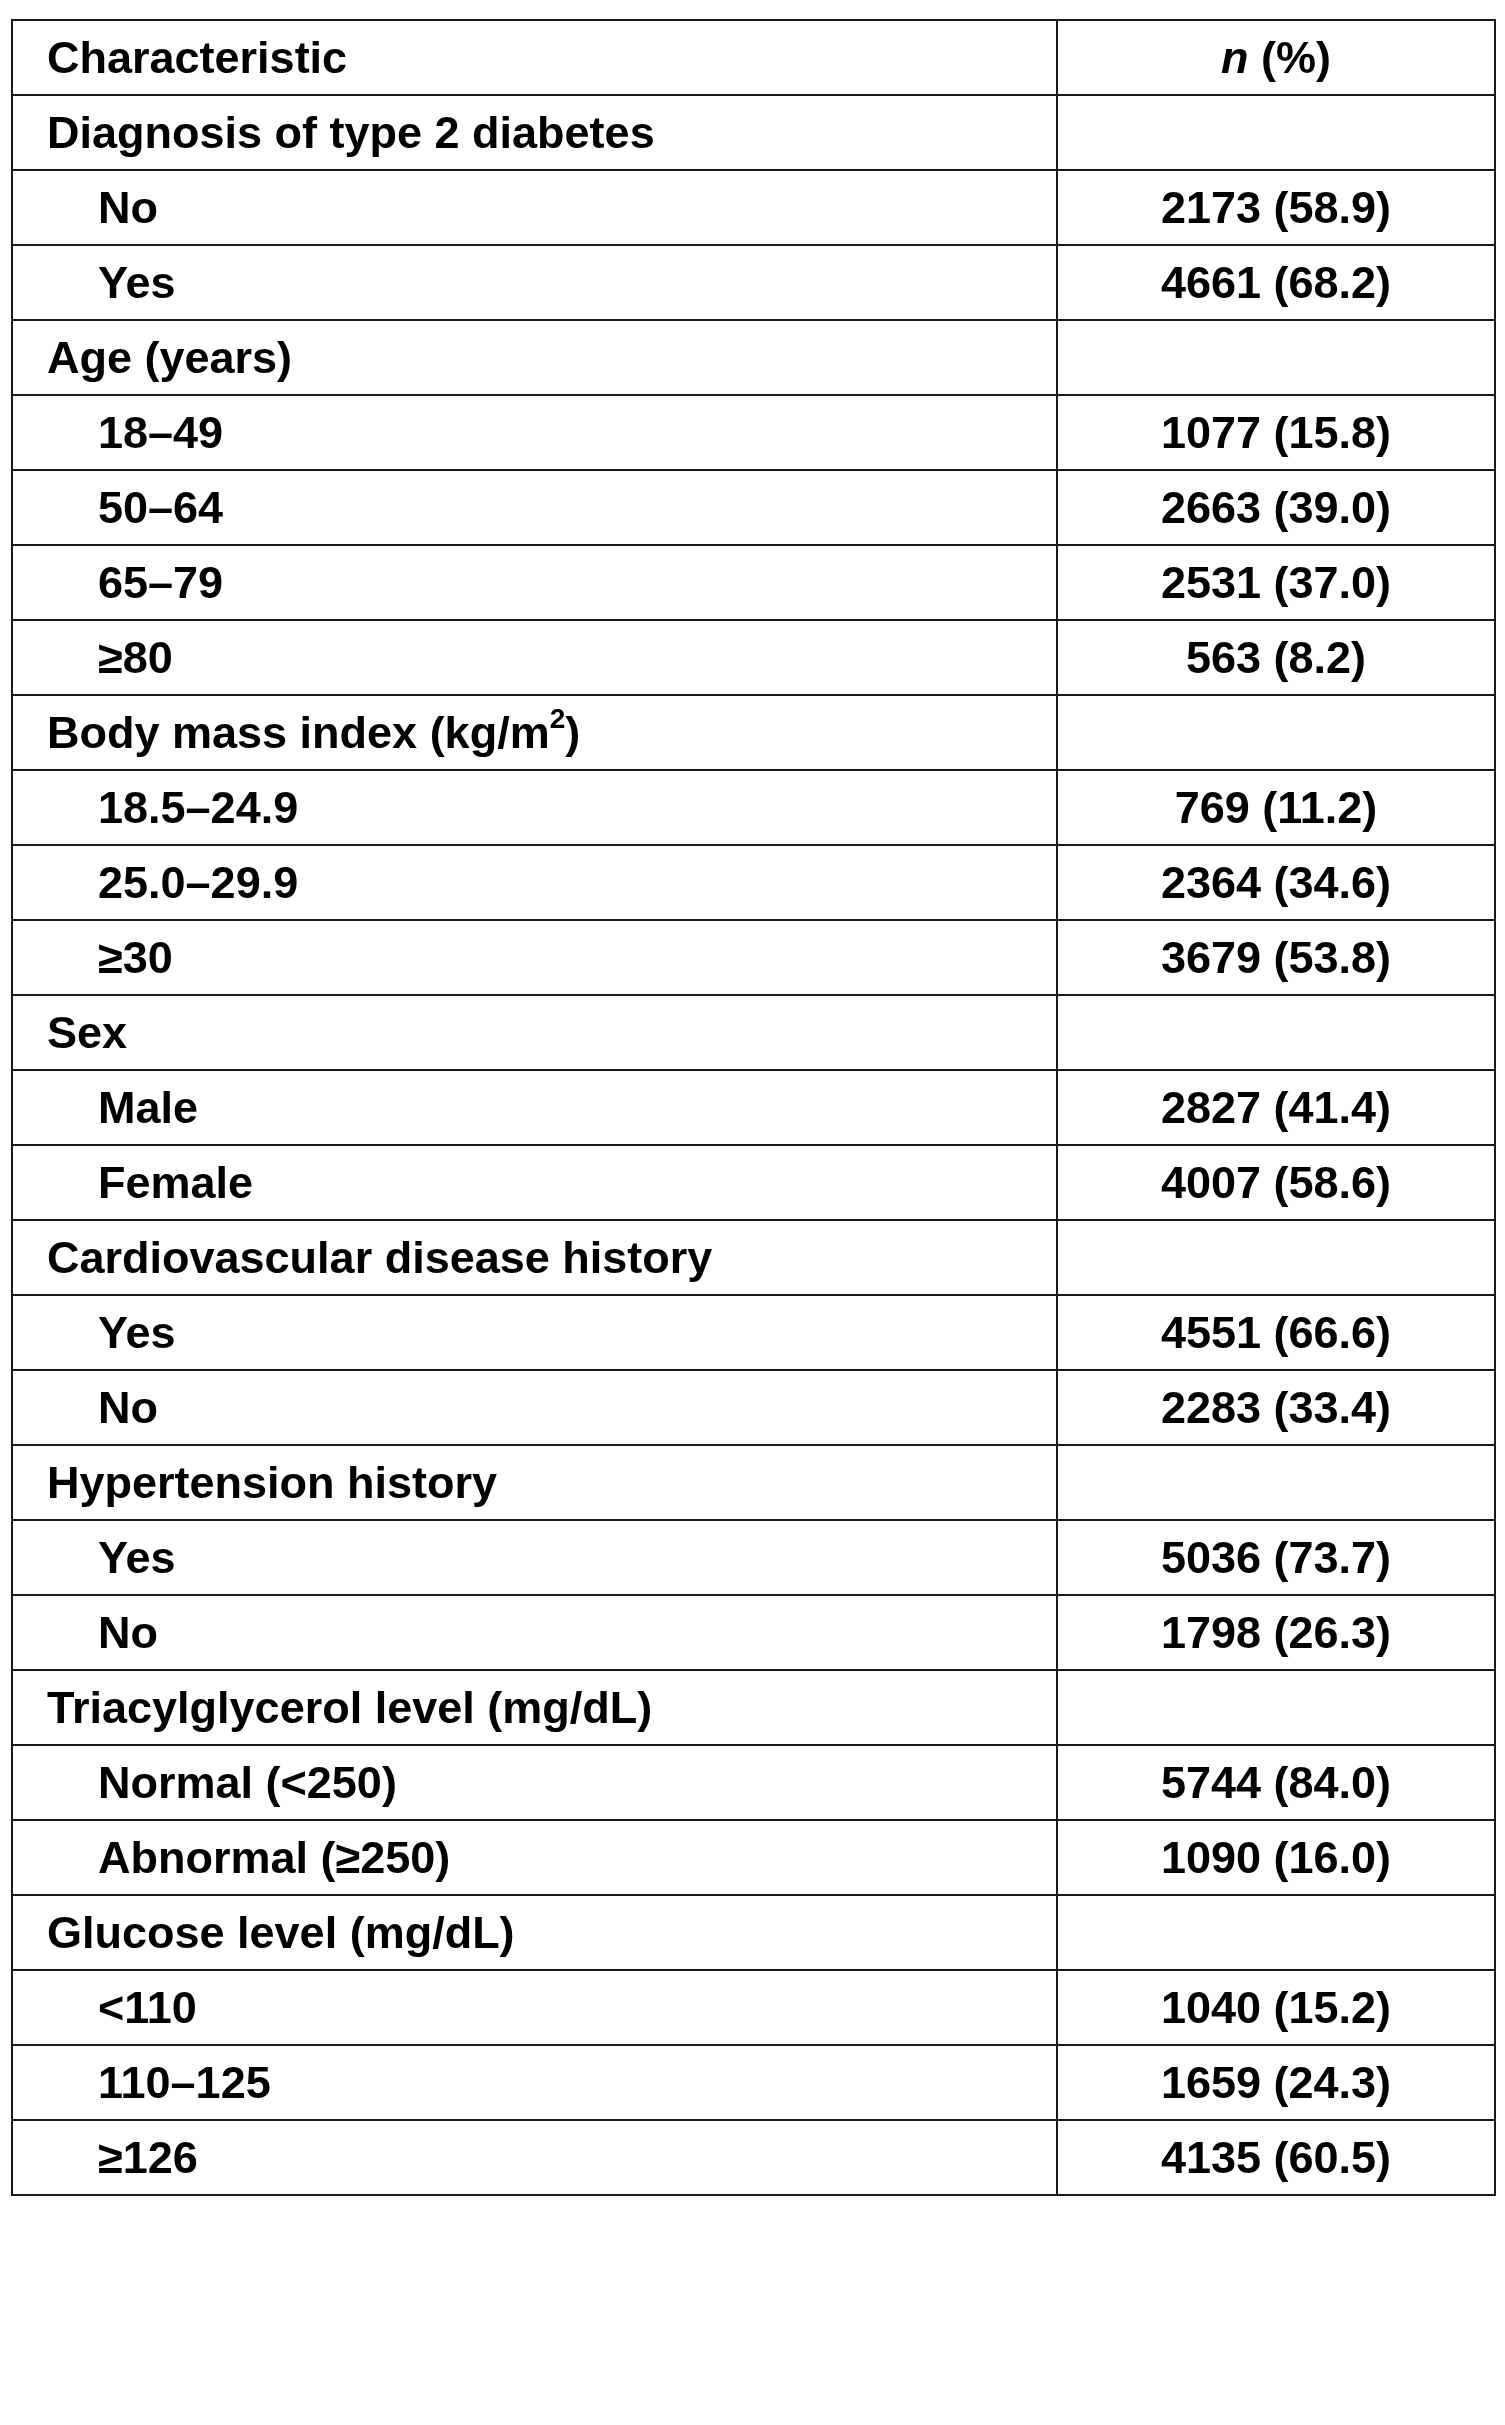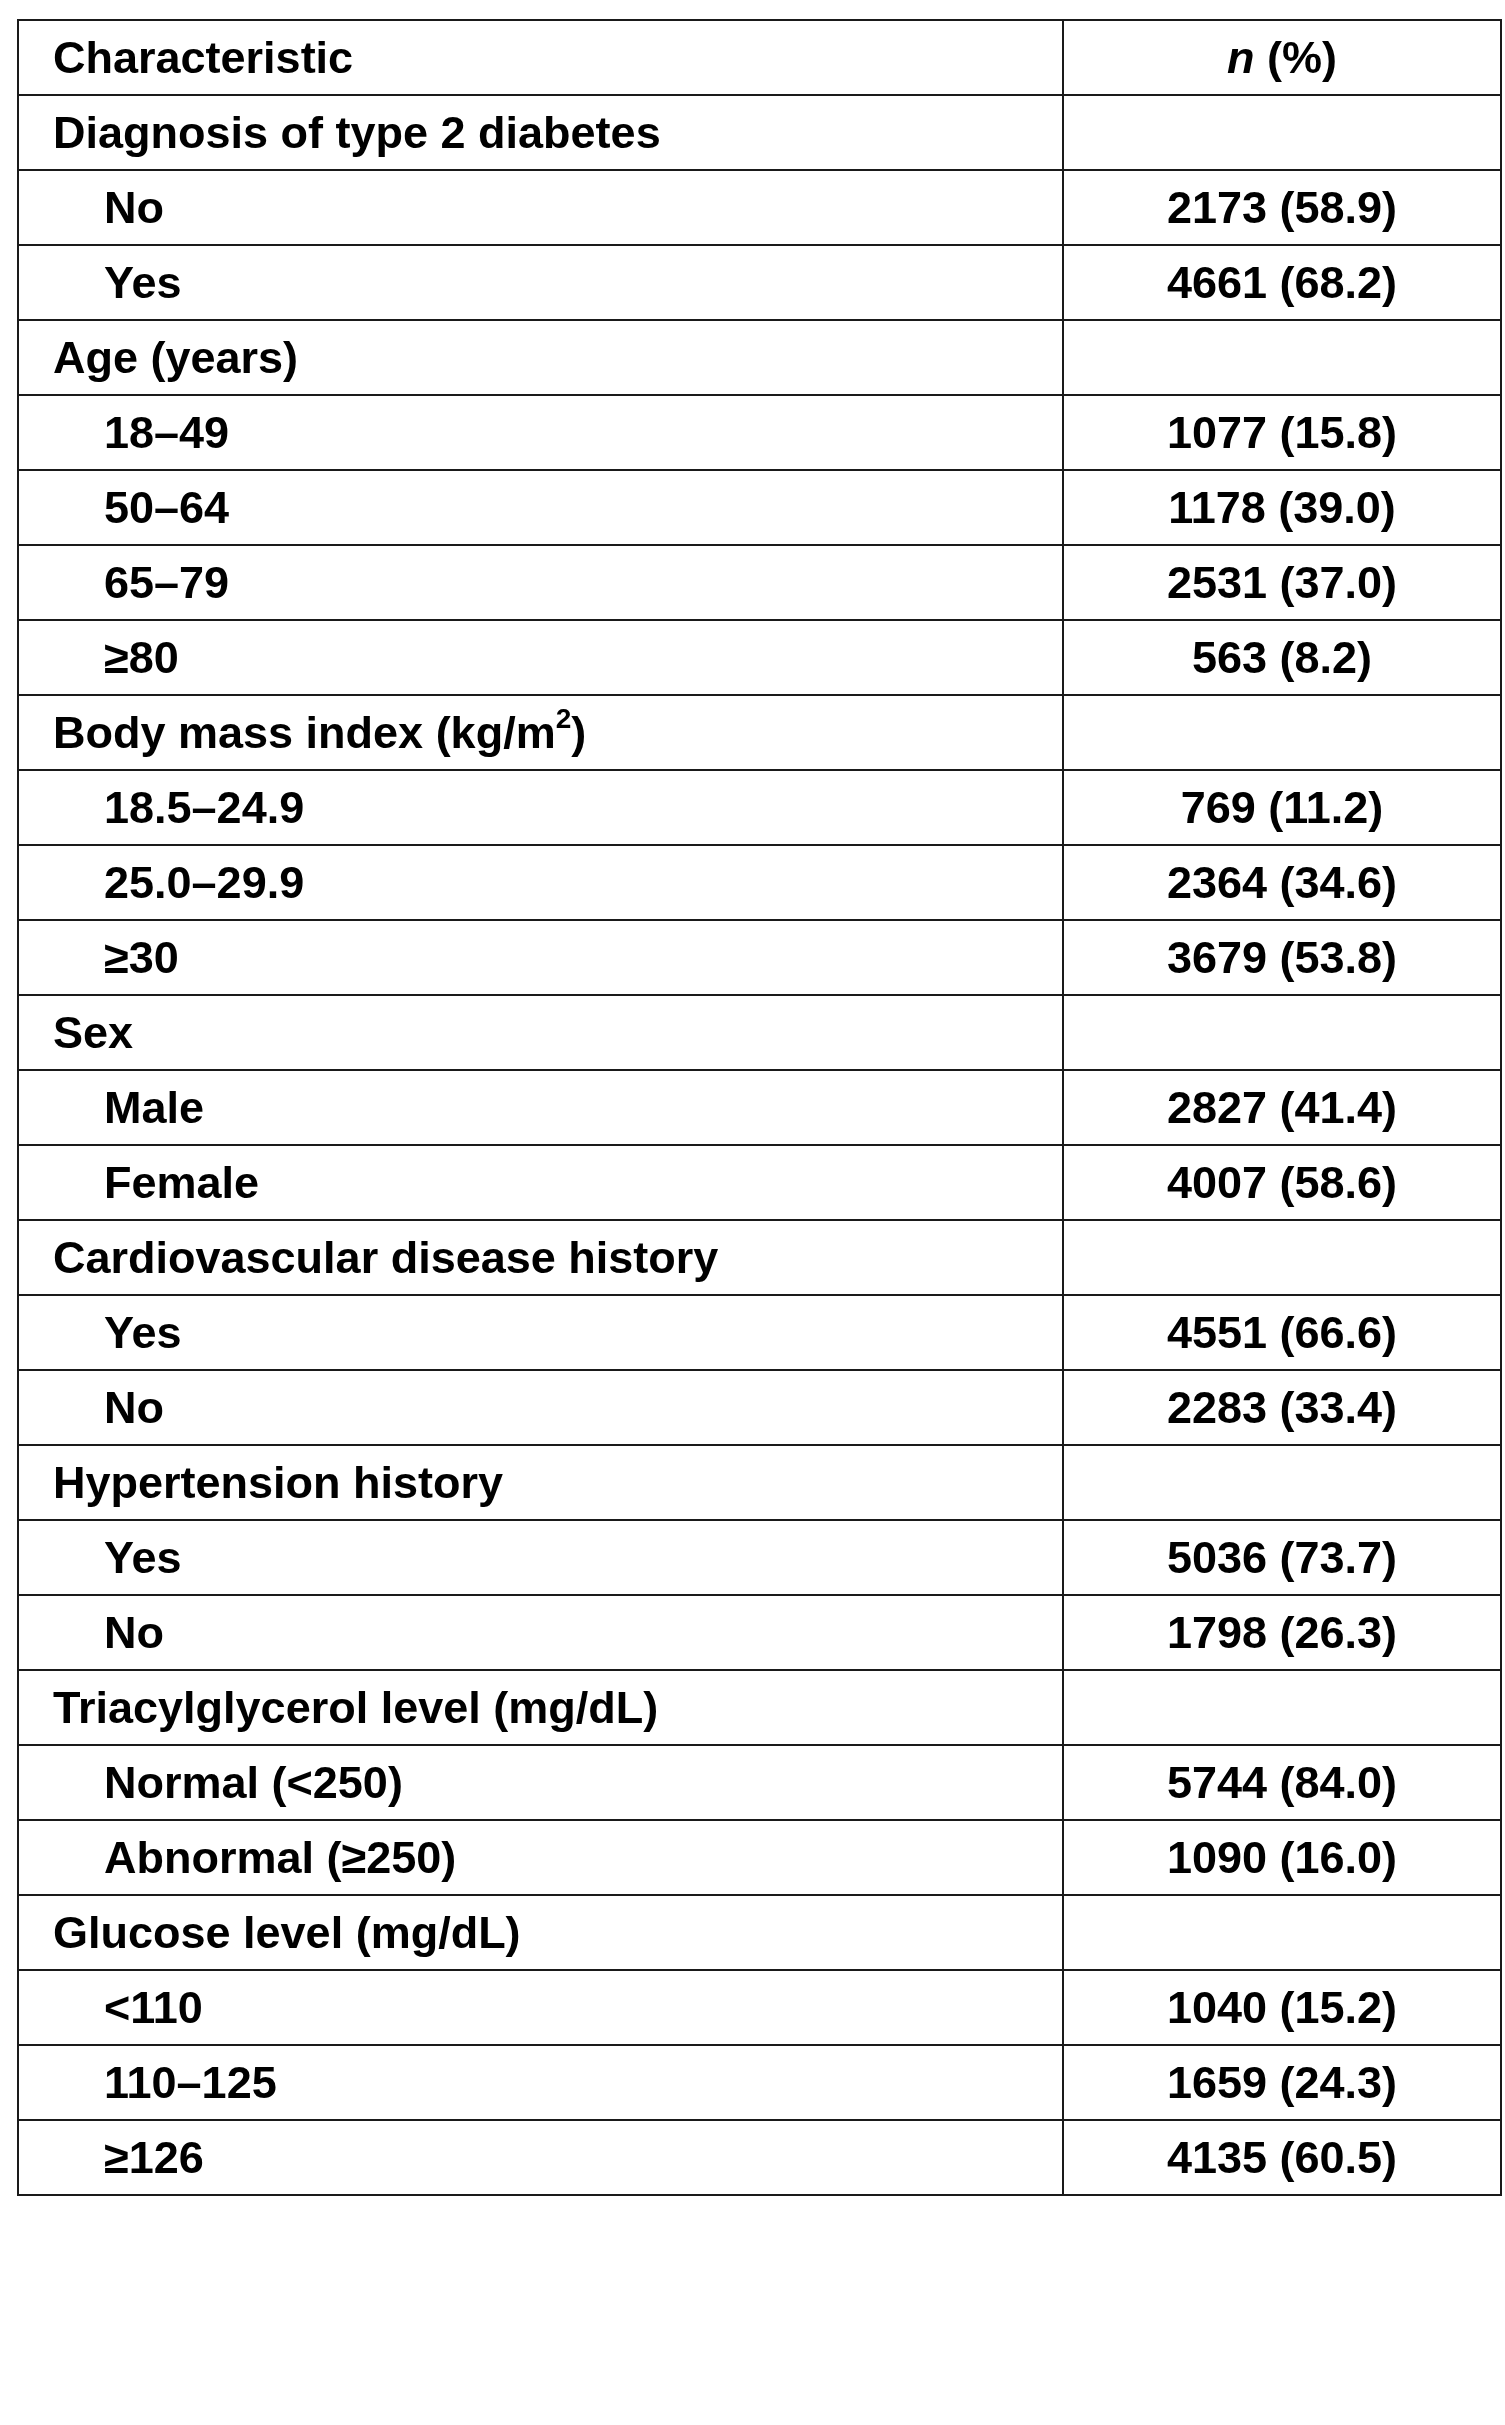--- a/index.html
+++ b/index.html
@@ -9,21 +9,21 @@
     }
     body {
       width: 1505px;
       height: 2426px;
       position: relative;
       font-family: "Liberation Sans", sans-serif;
       color: #000000;
     }
     .table-wrap {
       position: absolute;
-      left: 17px;
+      left: 11px;
       top: 19px;
       width: 1340px;
     }
     table {
       border-collapse: collapse;
       width: 100%;
       table-layout: fixed;
     }
     col.c1 { width: 1045px; }
     col.c2 { width: 438px; }
@@ -79,21 +79,21 @@
       <tr>
         <td class="label">Age (years)</td>
         <td class="value"></td>
       </tr>
       <tr>
         <td class="label sub">18–49</td>
         <td class="value">1077 (15.8)</td>
       </tr>
       <tr>
         <td class="label sub">50–64</td>
-        <td class="value">1178 (39.0)</td>
+        <td class="value">2663 (39.0)</td>
       </tr>
       <tr>
         <td class="label sub">65–79</td>
         <td class="value">2531 (37.0)</td>
       </tr>
       <tr>
         <td class="label sub">≥80</td>
         <td class="value">563 (8.2)</td>
       </tr>
 

